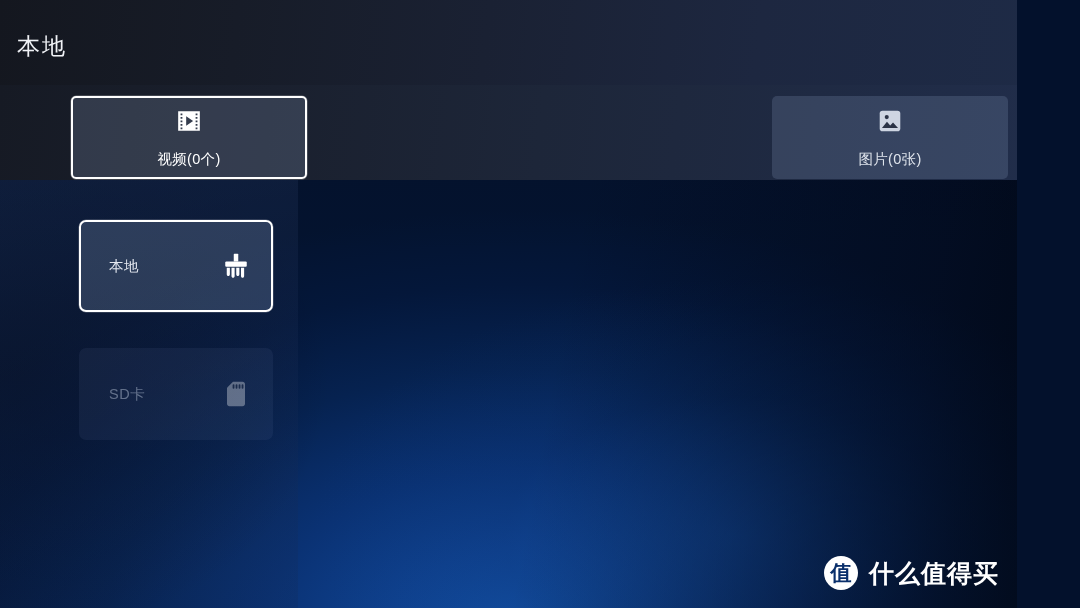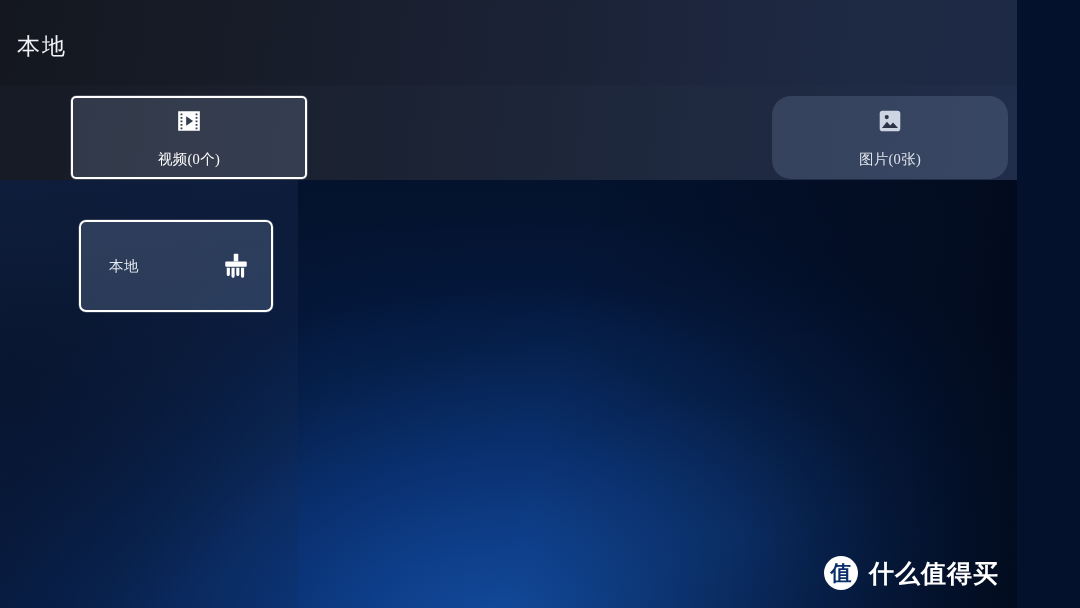--- a/index.html
+++ b/index.html
@@ -84,23 +84,22 @@
     position:relative;
     width:236px; height:83px;
     margin-right:1px;
     border-radius:5px;
     background:rgba(150,170,205,0.20);
     display:flex; flex-direction:column;
     align-items:center; justify-content:center;
     gap:18px;
     cursor:pointer;
     border:2px solid transparent;
-    font-family:Liberation Serif, serif;
-  }
-  .tab + .tab { margin-left:8px;border-radius:19px; }
+  }
+  .tab + .tab { margin-left:8px; }
   .tabs-wrap { justify-content:space-between; }
   .tab.active {
     background:rgba(160,180,215,0.20);
     border:2px solid #ffffff;
     box-shadow:0 0 0 0.5px rgba(255,255,255,0.35);
   }
   .tab-label {
     font-size:14.5px; color:#dfe4ec; line-height:1; letter-spacing:0.3px;
   }
   .tab.active .tab-label { color:#ffffff; }
@@ -224,20 +223,30 @@
       <span class="side-label">本地</span>
       <svg class="side-icon" viewBox="0 0 24 24">
         <rect x="10.2" y="2.2" width="3.6" height="6.2" rx="0.5" fill="#ffffff"></rect>
         <rect x="3.4" y="8.4" width="17.2" height="4.2" rx="0.9" fill="#ffffff"></rect>
         <path fill="#ffffff" d="M4.6 13.4h2.5v5.1c0 .8-.56 1.45-1.25 1.45S4.6 19.3 4.6 18.5v-5.1zM8.4 13.4h2.5v6.5c0 .8-.56 1.45-1.25 1.45S8.4 20.7 8.4 19.9v-6.5zM12.2 13.4h2.5v5.1c0 .8-.56 1.45-1.25 1.45s-1.25-.65-1.25-1.45v-5.1zM16 13.4h2.5v6.5c0 .8-.56 1.45-1.25 1.45S16 20.7 16 19.9v-6.5z"></path>
       </svg>
     </div>
 
     <div class="side-gap"></div>
 
+    <div class="side-item dim">
+      <span class="side-label">SD卡</span>
+      <svg class="side-icon" viewBox="0 0 24 24">
+        <path fill="#ffffff" d="M9.6 2.2h7.6c1.1 0 2 .9 2 2v15.6c0 1.1-.9 2-2 2H6.8c-1.1 0-2-.9-2-2V7L9.6 2.2z"></path>
+        <rect x="9.3" y="4.1" width="1.45" height="3.6" rx="0.7" fill="#2b3346"></rect>
+        <rect x="11.7" y="4.1" width="1.45" height="3.6" rx="0.7" fill="#2b3346"></rect>
+        <rect x="14.1" y="4.1" width="1.45" height="3.6" rx="0.7" fill="#2b3346"></rect>
+        <rect x="16.5" y="4.1" width="1.45" height="3.6" rx="0.7" fill="#2b3346"></rect>
+      </svg>
+    </div>
 
     <div class="side-gap"></div>
 
 
   </div>
 
   <div class="watermark">
     <div class="wm-logo">值</div>
     <div class="wm-text">什么值得买</div>
   </div>

